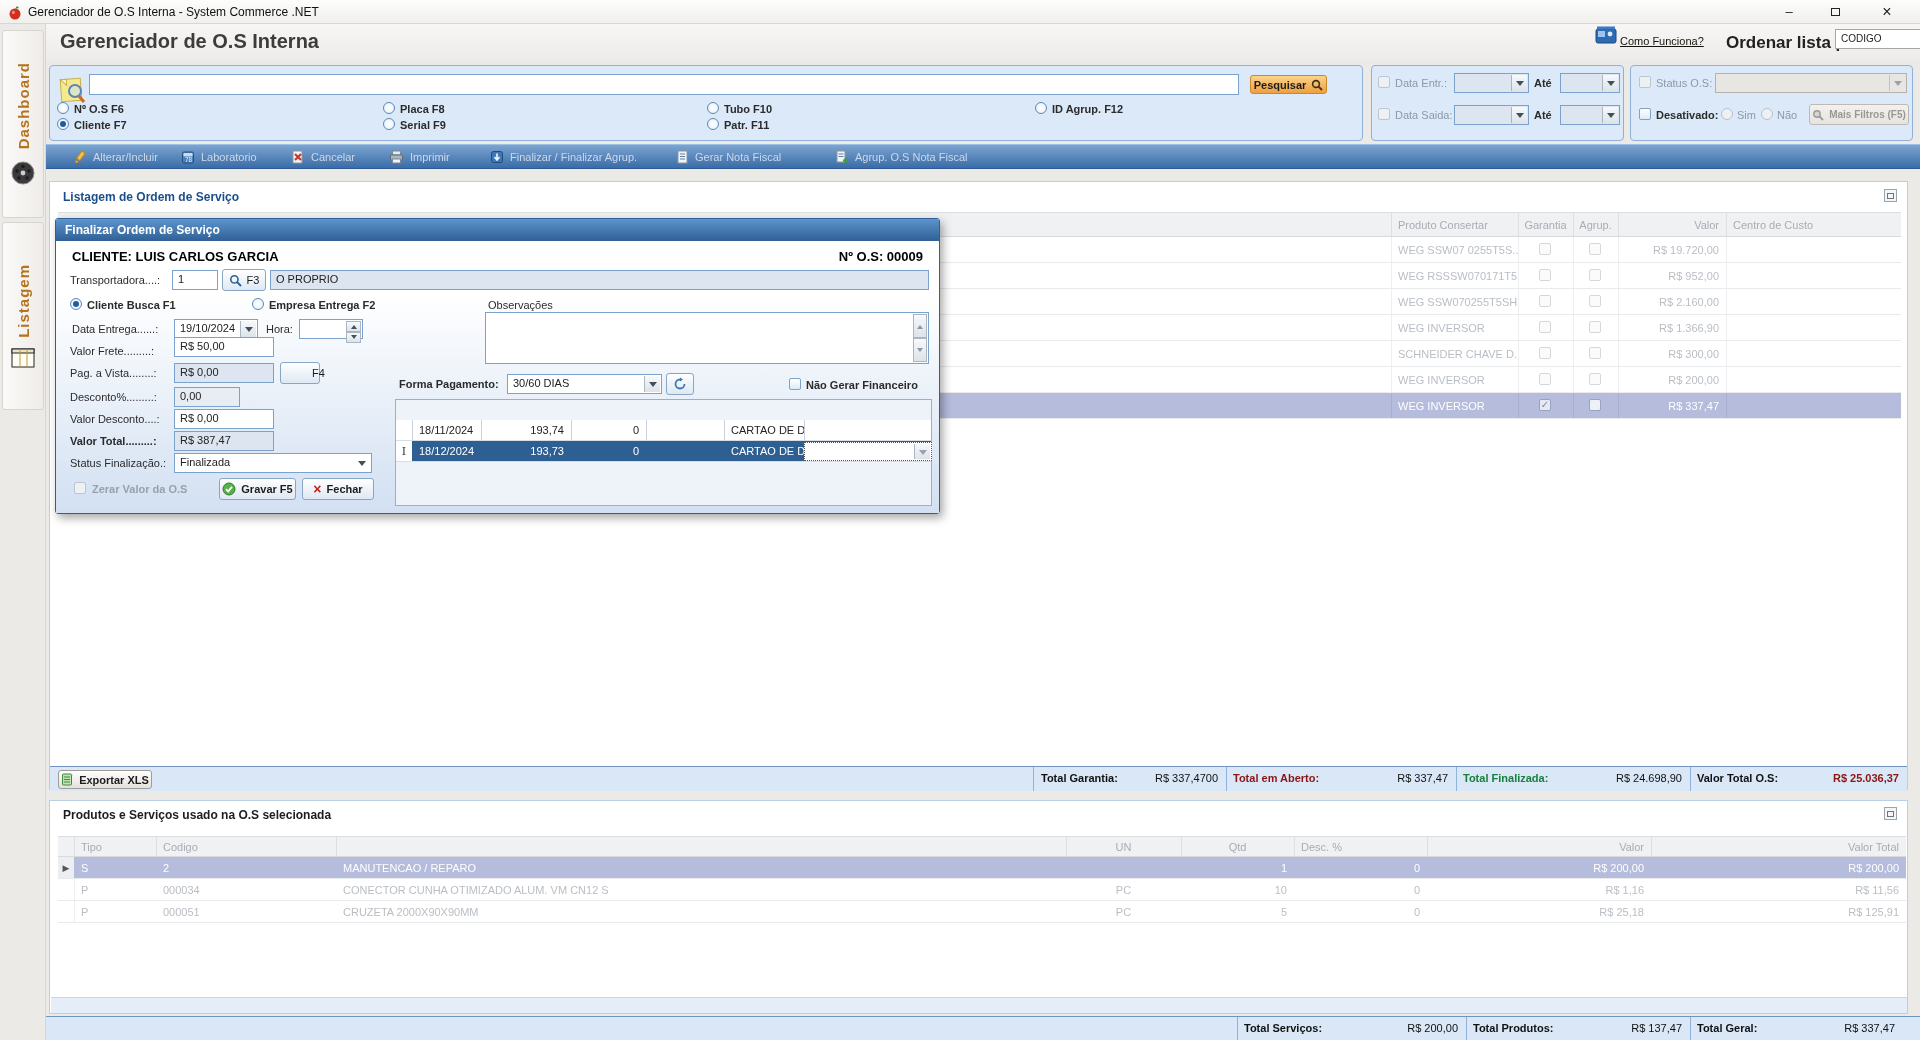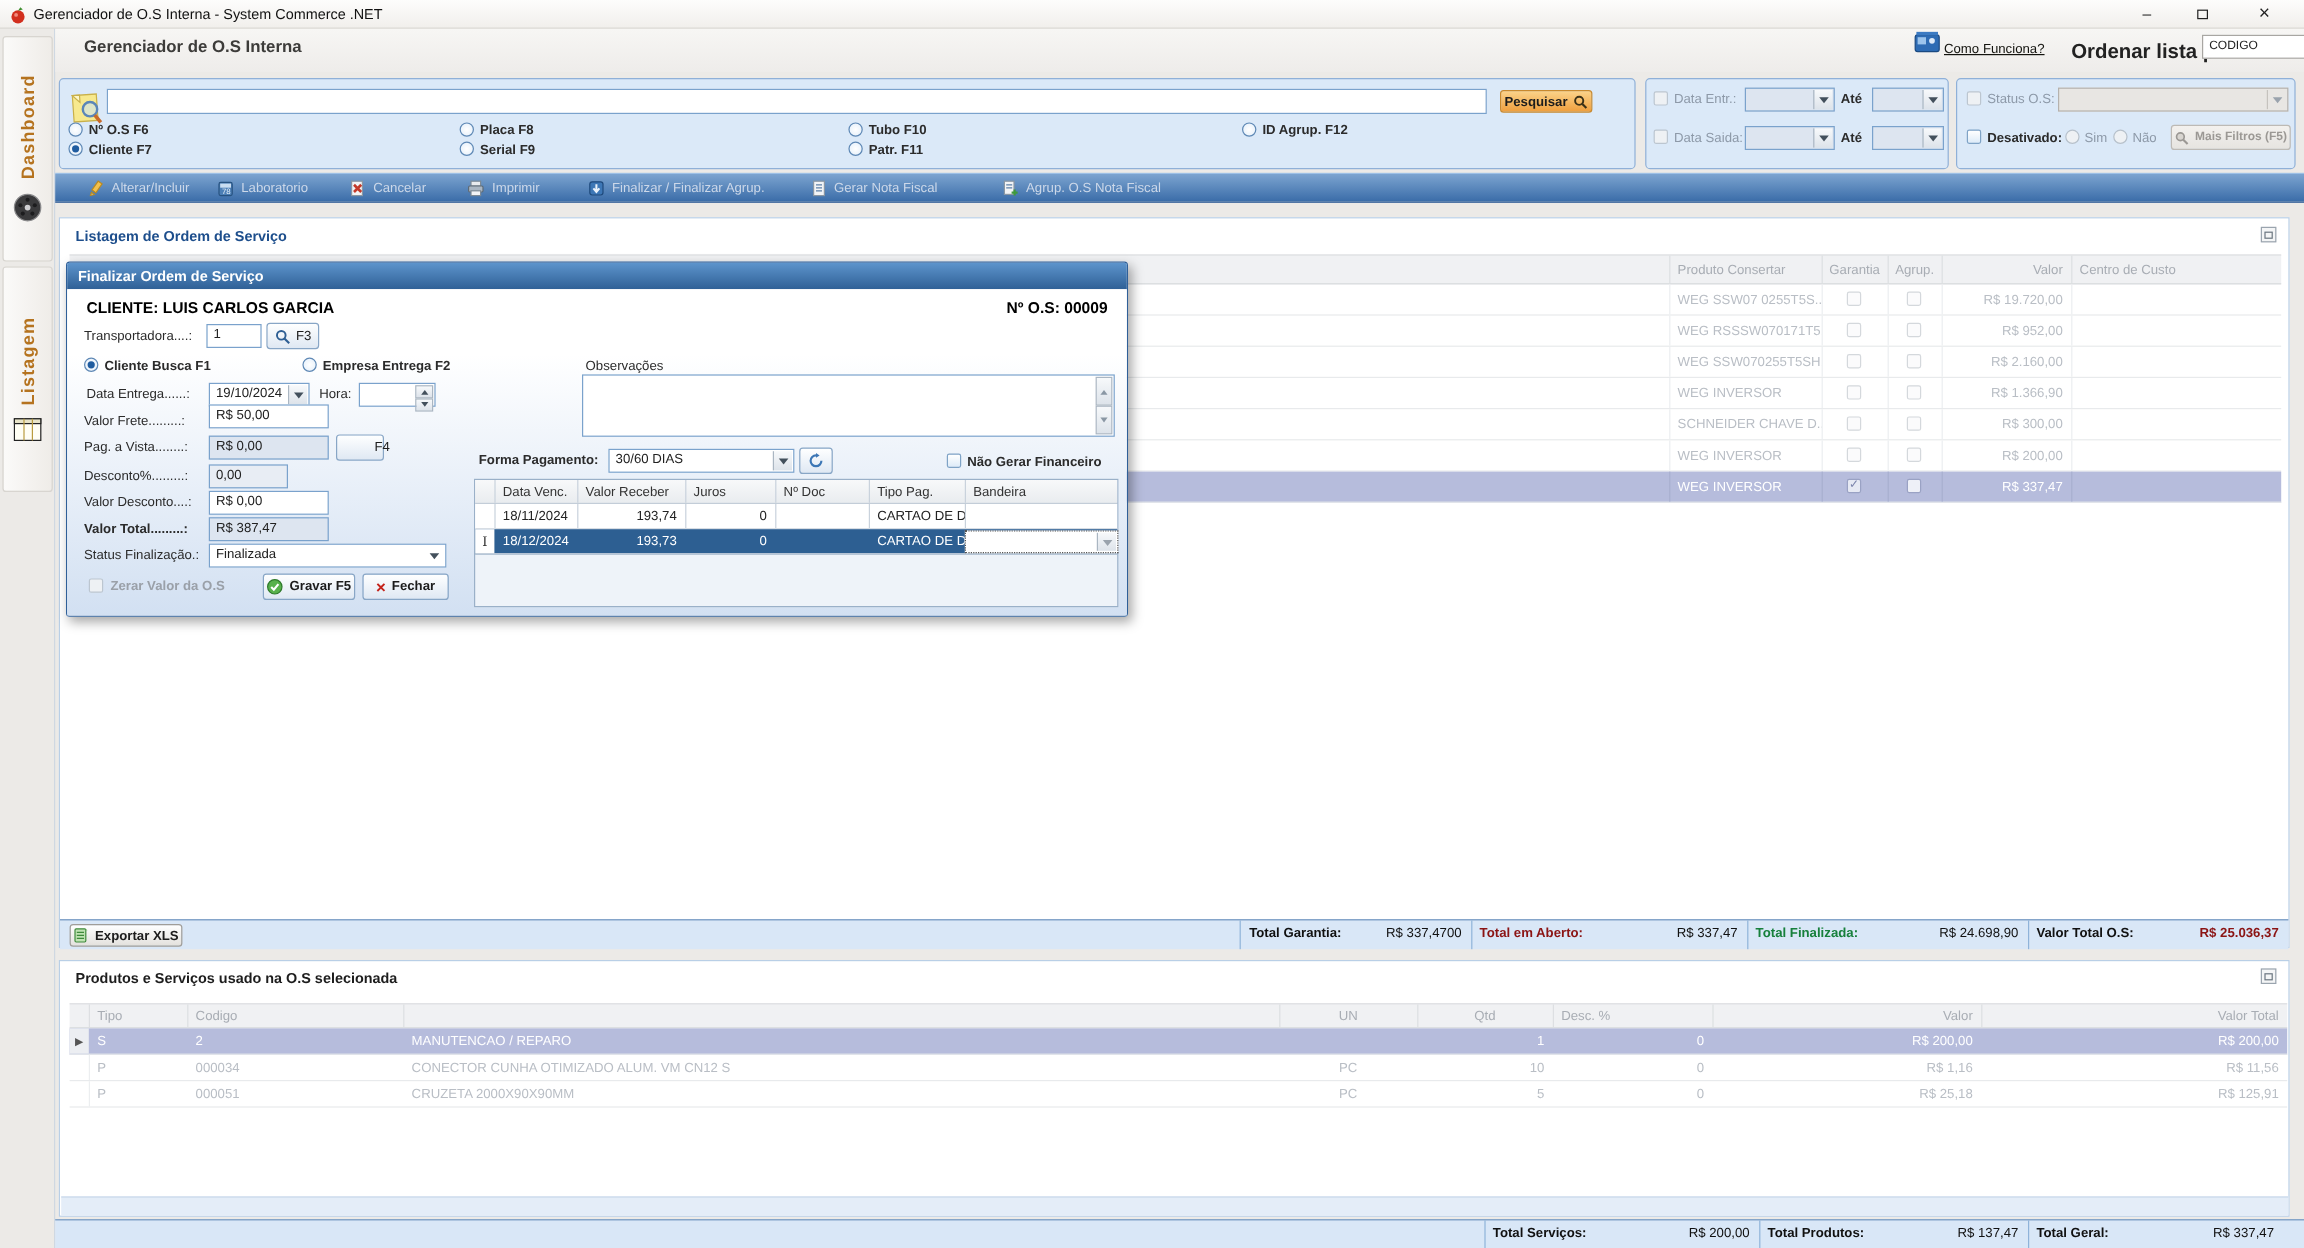--- a/index.html
+++ b/index.html
@@ -15,21 +15,21 @@
   .winbtn{position:absolute;top:2px;width:34px;height:19px;display:flex;align-items:center;justify-content:center;color:#222;font-size:13px;}
   .winbox{width:9px;height:8px;border:1px solid #222;}
 
   
   .sidebar{position:absolute;left:0;top:24px;width:46px;height:1016px;background:#eceae7;border-right:1px solid #cfd8e2;}
   .vtab{position:absolute;left:2px;width:42px;background:linear-gradient(90deg,#fbfaf9,#efece8);border:1px solid #d8d5d0;border-radius:3px;display:flex;flex-direction:column;align-items:center;justify-content:center;gap:10px;}
   .vlabel{writing-mode:vertical-rl;transform:rotate(180deg);font-size:15px;font-weight:bold;color:#b5731f;letter-spacing:1px;}
 
   
   .pagehead{position:absolute;left:46px;top:24px;width:1874px;height:36px;background:linear-gradient(#f7f6f4,#eeecea);}
-  .pagetitle{position:absolute;left:24px;top:6px;font-size:14px;font-weight:bold;color:#3d3c3a;}
+  .pagetitle{position:absolute;left:14px;top:6px;font-size:20px;font-weight:bold;color:#3d3c3a;}
   .link{color:#14140f;text-decoration:underline;font-size:11px;}
 
   
   .panel{position:absolute;background:#dbe9f8;border:1px solid #8fb0d8;border-radius:4px;}
   .tf{position:absolute;background:#fff;border:1px solid #7aa2cc;font-size:11px;color:#222;padding:2px 5px;}
   .tf.ro{background:#dde5f0;}
   .tf.dis{background:#e8e6e3;border-color:#b5b2ae;}
   .lbl{position:absolute;font-size:11px;color:#2b2b2b;white-space:nowrap;}
   .lbl.gray{color:#8d99a8;}
   .dd{position:absolute;right:1px;top:1px;bottom:1px;width:16px;background:linear-gradient(#f7f9fb,#dde3ea);border-left:1px solid #aab6c2;display:flex;align-items:center;justify-content:center;}
@@ -429,20 +429,21 @@
 
       <span class="lbl" style="left:14px;top:33px">Transportadora....:</span>
       <div class="tf" style="left:116px;top:29px;width:46px;height:20px"><span>1</span></div>
       <div class="btn dlg" style="left:166px;top:28px;width:44px;height:22px;">
         <svg width="13" height="13" viewBox="0 0 13 13">
             <circle cx="5.4" cy="5.4" r="3.6" fill="none" stroke="#2e5f94" stroke-width="1.6"></circle>
             <line x1="8" y1="8" x2="12" y2="12" stroke="#2e5f94" stroke-width="1.8"></line>
           </svg>
         <span style="font-weight:normal">F3</span>
       </div>
+      <div class="tf ro" style="left:214px;top:29px;width:659px;height:20px"><span>O PROPRIO</span></div>
 
       <span class="rad sel" style="left:14px;top:57px"></span>
       <span class="lbl b" style="left:31px;top:58px">Cliente Busca F1</span>
       <span class="rad" style="left:196px;top:57px"></span>
       <span class="lbl b" style="left:213px;top:58px">Empresa Entrega F2</span>
 
       <span class="lbl" style="left:432px;top:58px">Observações</span>
       <div class="tf" style="left:429px;top:71px;width:444px;height:52px;">
         <span></span>
         <span class="spin" style="width:14px">
@@ -518,34 +519,20 @@
       <div class="btn dlg" style="left:610px;top:132px;width:28px;height:22px;">
         <svg width="14" height="14" viewBox="0 0 14 14">
             <path d="M11.5 7 A4.5 4.5 0 1 1 7 2.5" fill="none" stroke="#3d77b6" stroke-width="1.8"></path>
             <path d="M7 0.5 L10 2.5 L7 4.5 Z" fill="#3d77b6"></path>
           </svg>
       </div>
       <span class="cb" style="left:733px;top:137px"></span>
       <span class="lbl b" style="left:750px;top:138px">Não Gerar Financeiro</span>
 
       <div class="pgrid" style="left:339px;top:158px;width:537px;height:107px;">
-        <div class="pghead">
-          <span class="pcol" style="left:16px"></span>
-            <span class="pcol" style="left:85px"></span>
-            <span class="pcol" style="left:175px"></span>
-            <span class="pcol" style="left:250px"></span>
-            <span class="pcol" style="left:328px"></span>
-            <span class="pcol" style="left:408px"></span>
-          <span class="gcell" style="left:16px;width:69px;color:#333">Data Venc.</span>
-          <span class="gcell" style="left:85px;width:90px;color:#333">Valor Receber</span>
-          <span class="gcell" style="left:175px;width:75px;color:#333">Juros</span>
-          <span class="gcell" style="left:250px;width:78px;color:#333">Nº Doc</span>
-          <span class="gcell" style="left:328px;width:80px;color:#333">Tipo Pag.</span>
-          <span class="gcell" style="left:408px;width:128px;color:#333">Bandeira</span>
-        </div>
         <div class="pgrow" style="top:20px;">
           <span class="pcol" style="left:16px"></span>
             <span class="pcol" style="left:85px"></span>
             <span class="pcol" style="left:175px"></span>
             <span class="pcol" style="left:250px"></span>
             <span class="pcol" style="left:328px"></span>
             <span class="pcol" style="left:408px"></span>
           <span class="gcell" style="left:16px;width:69px">18/11/2024</span>
           <span class="gcell r" style="left:85px;width:90px">193,74</span>
           <span class="gcell r" style="left:175px;width:75px">0</span>

